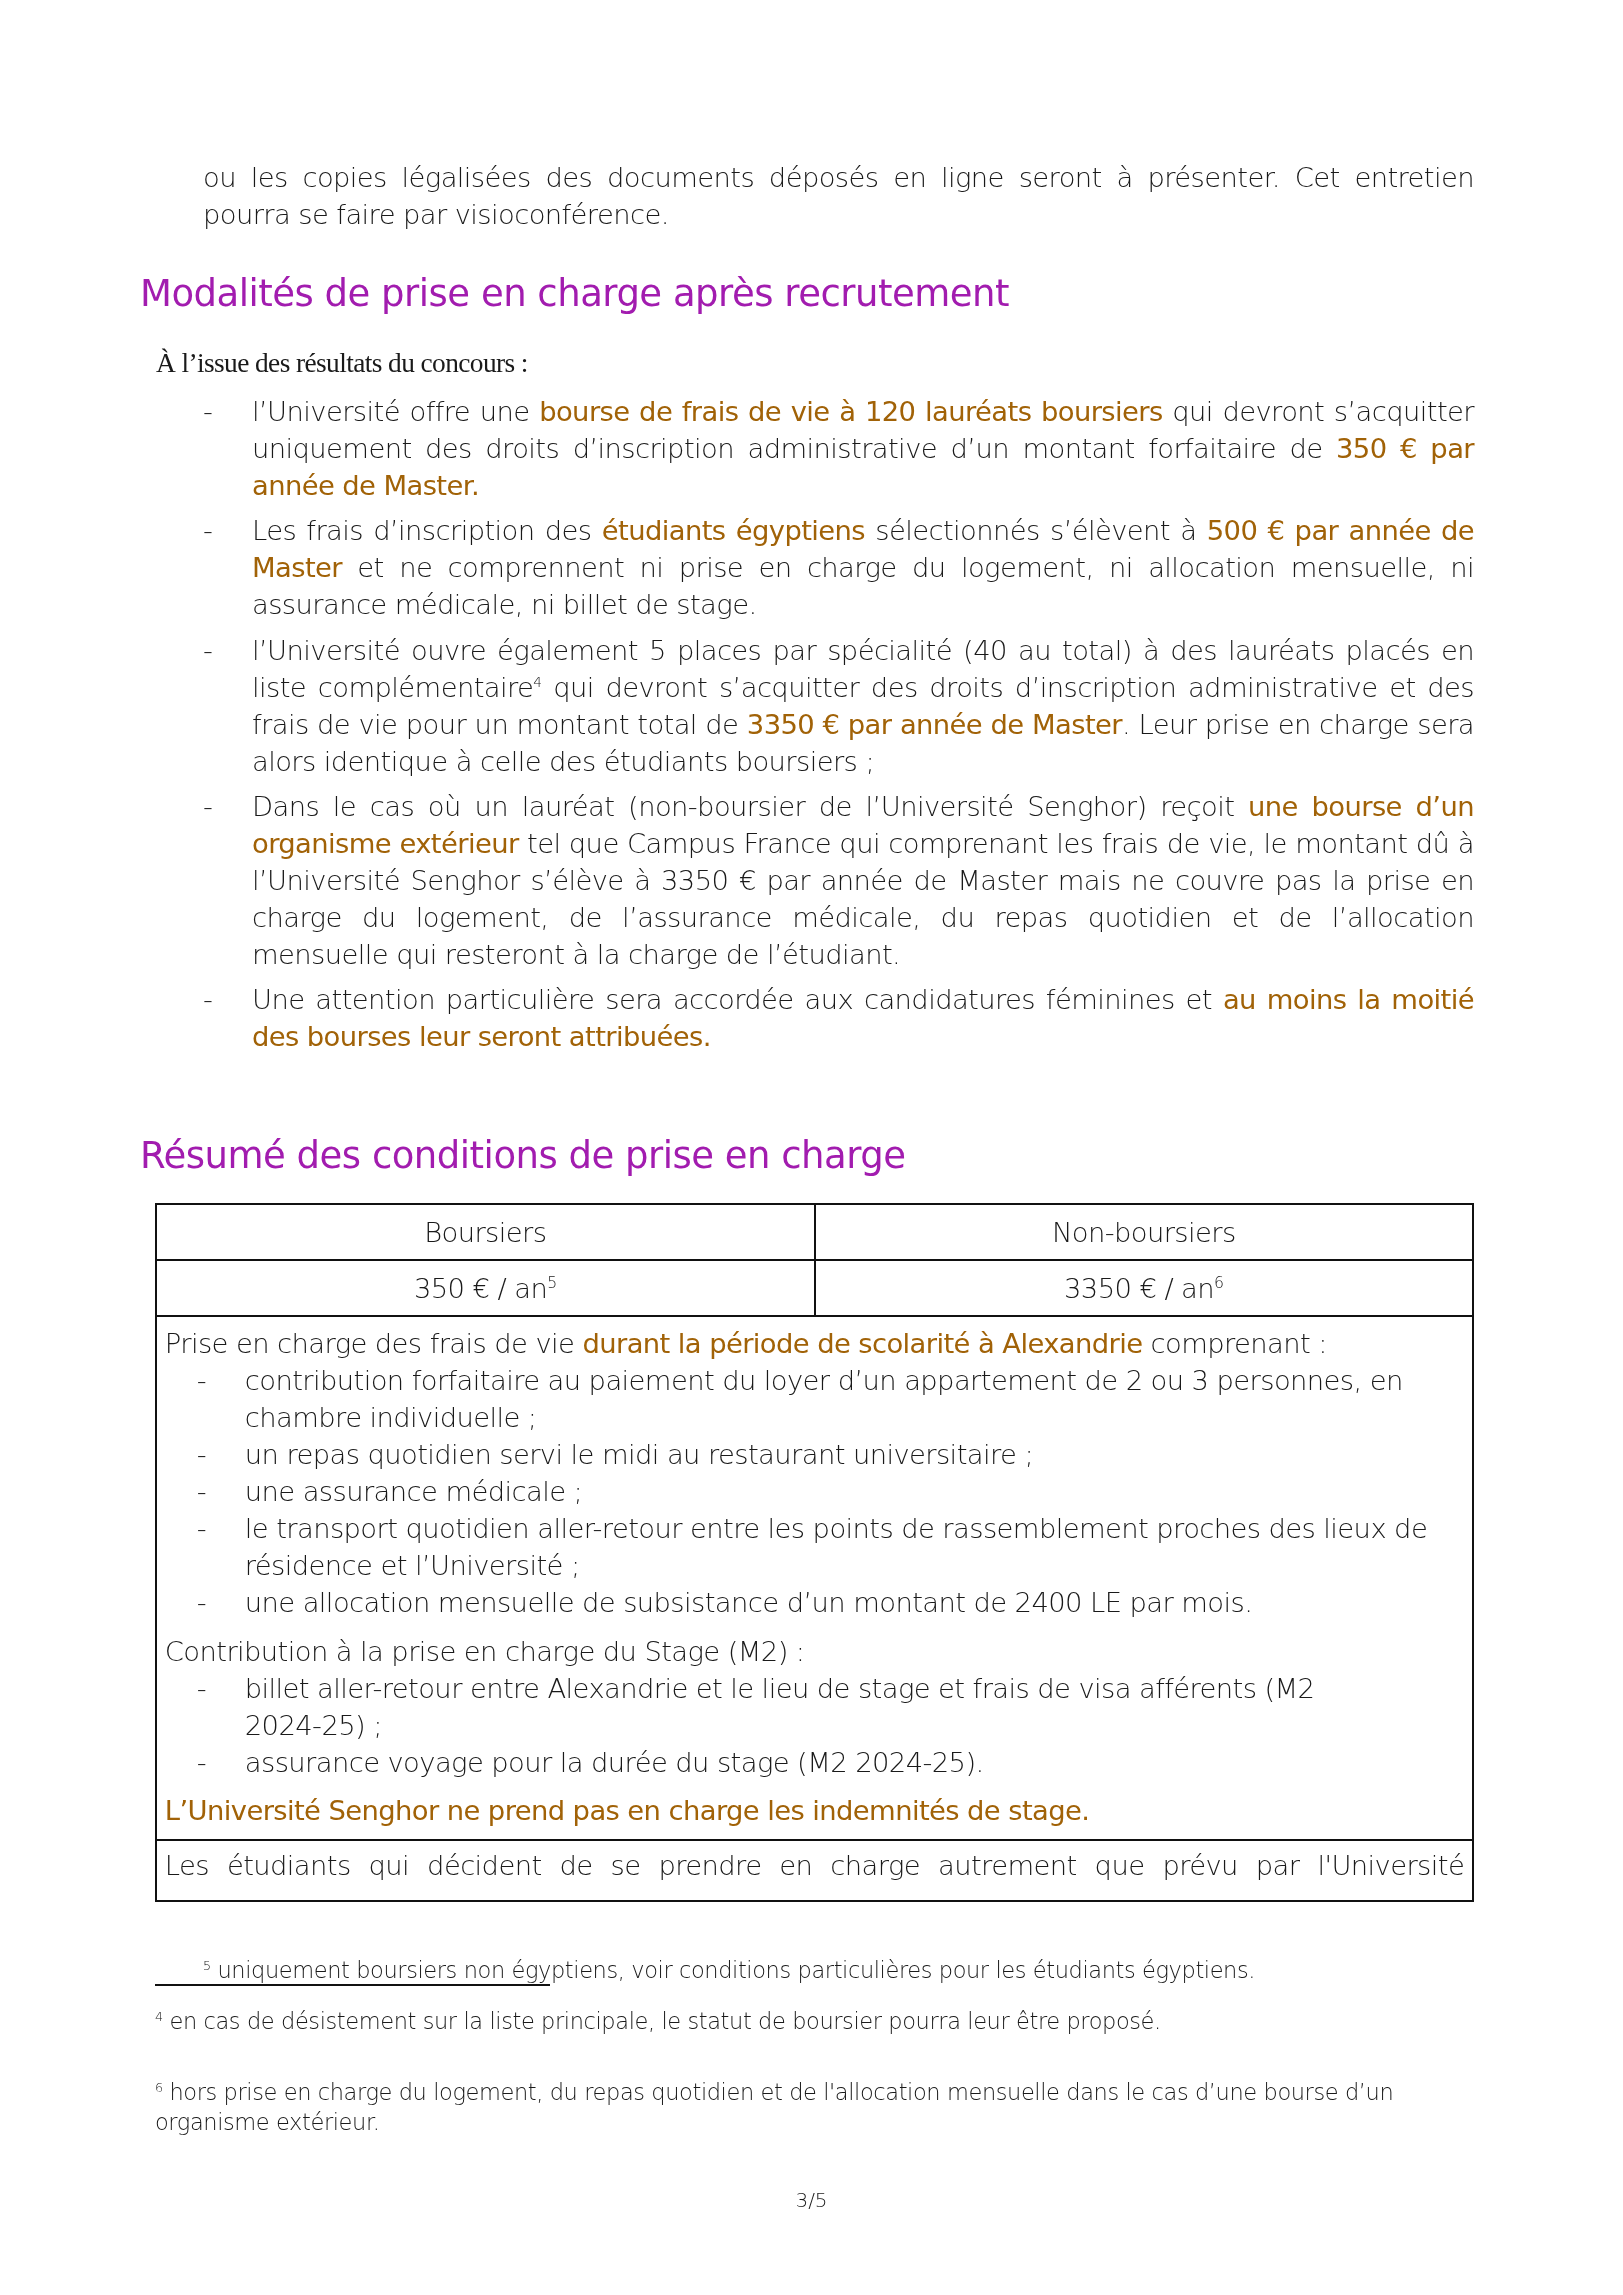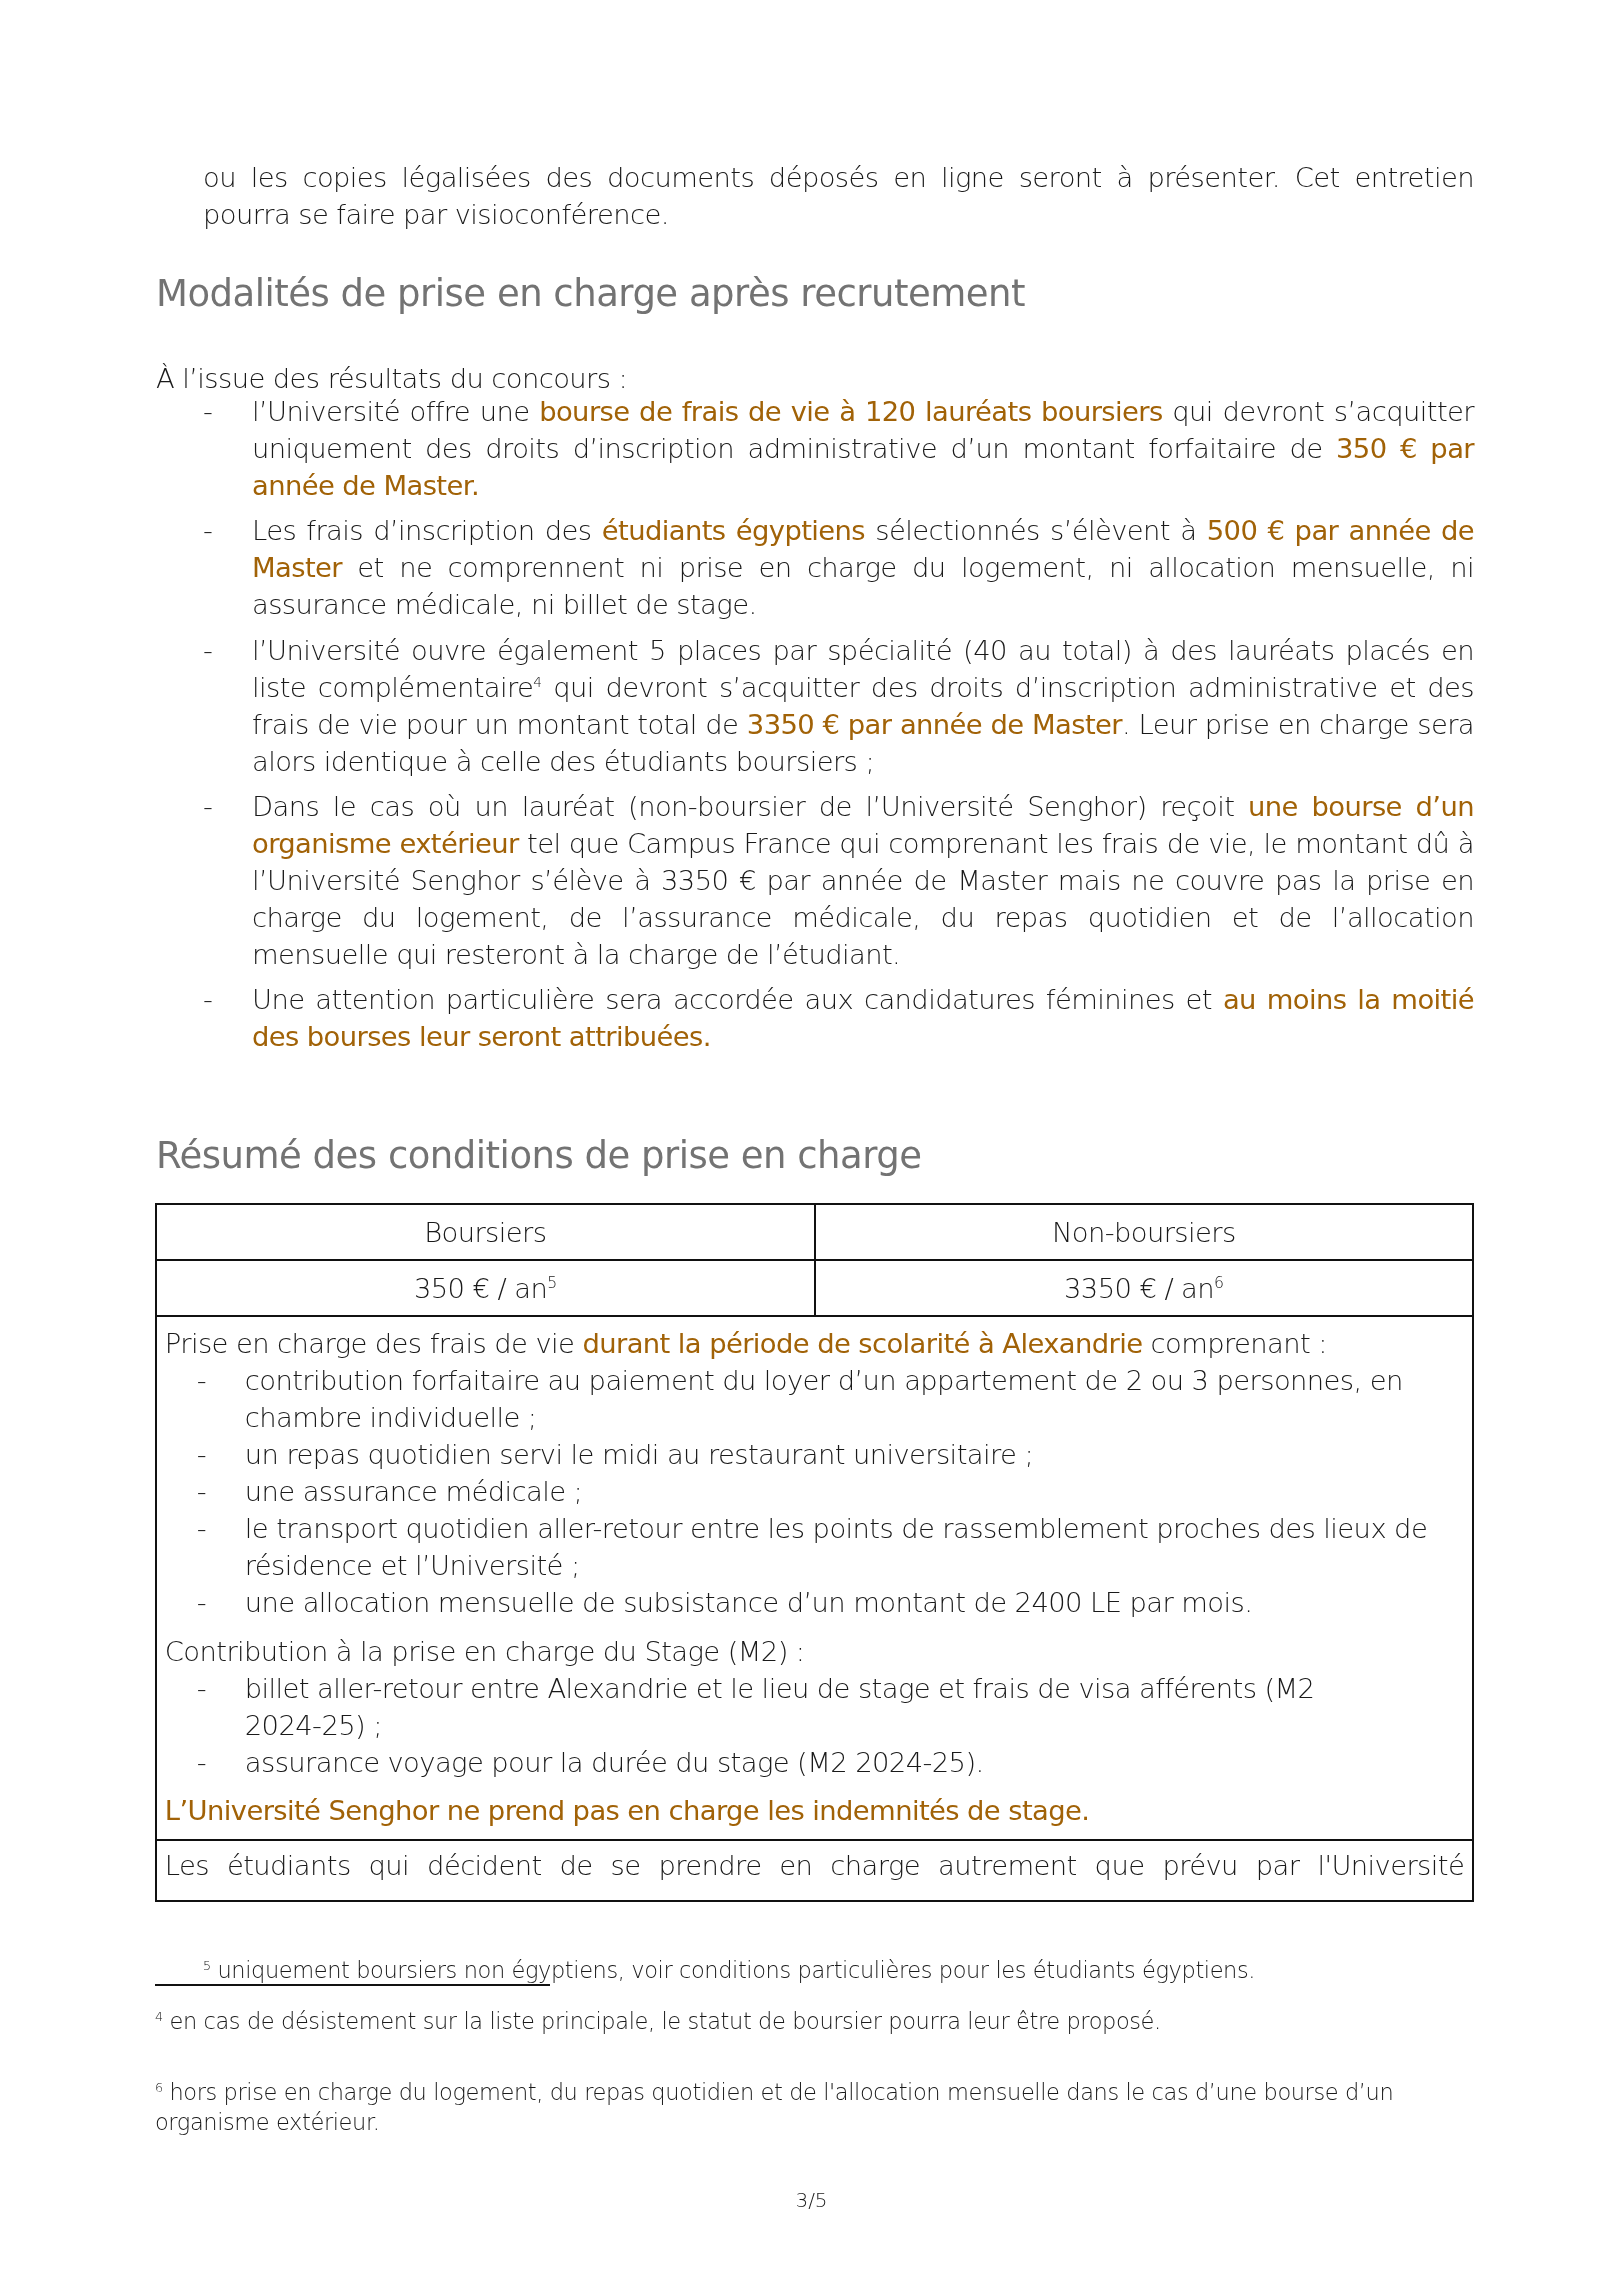--- a/index.html
+++ b/index.html
@@ -4,24 +4,24 @@
 <style>
   html, body { margin: 0; padding: 0; background: #ffffff; }
   body { width: 1623px; height: 2296px; position: relative; overflow: hidden;
          font-family: "DejaVu Sans", "Liberation Sans", sans-serif; color: #1a1a1a; }
   .page { position: absolute; left: 0; top: 0; width: 1470px; height: 2296px; }
   .txt { font-size: 27.4px; line-height: 37px; font-weight: 300; letter-spacing: -0.6px; }
   .b { font-weight: 400; color: #a16207; }
   .justify { text-align: justify; }
 
   .intro { position: absolute; left: 203px; top: 159px; width: 1271px; }
-  .h2 { position: absolute; left: 156px; font-size: 37px; color: #737373; font-weight: 400; letter-spacing: -0.5px; margin: 0; }
+  .h2 { position: absolute; left: 140px; font-size: 37px; color: #a21caf; font-weight: 400; letter-spacing: -0.5px; margin: 0; }
   .h2.one { top: 272px; }
   .h2.two { top: 1134px; }
-  .lead { position: absolute; left: 156px; top: 360px; }
+  .lead { position: absolute; left: 156px; top: 345px; font-family: Liberation Serif, serif; }
 
   .list1 { position: absolute; left: 156px; top: 393px; width: 1318px; margin: 0; padding: 0; list-style: none; }
   .list1 li { position: relative; padding-left: 96px; margin-bottom: 8.3px; }
   .list1 li .dash { position: absolute; left: 47px; top: 0; }
 
   .tbl { position: absolute; left: 155px; top: 1203px; width: 1319px; border-collapse: collapse; }
   .tbl td { border: 2px solid #111; padding: 0 7.8px; vertical-align: top; }
   .tbl .hc { text-align: center; height: 54px; vertical-align: middle; border-radius: 8px; }
   .tbl sup { font-size: 15.7px; vertical-align: super; line-height: 0; }
   .cellbody { padding: 7.8px 7.8px 9.8px 7.8px !important; }

